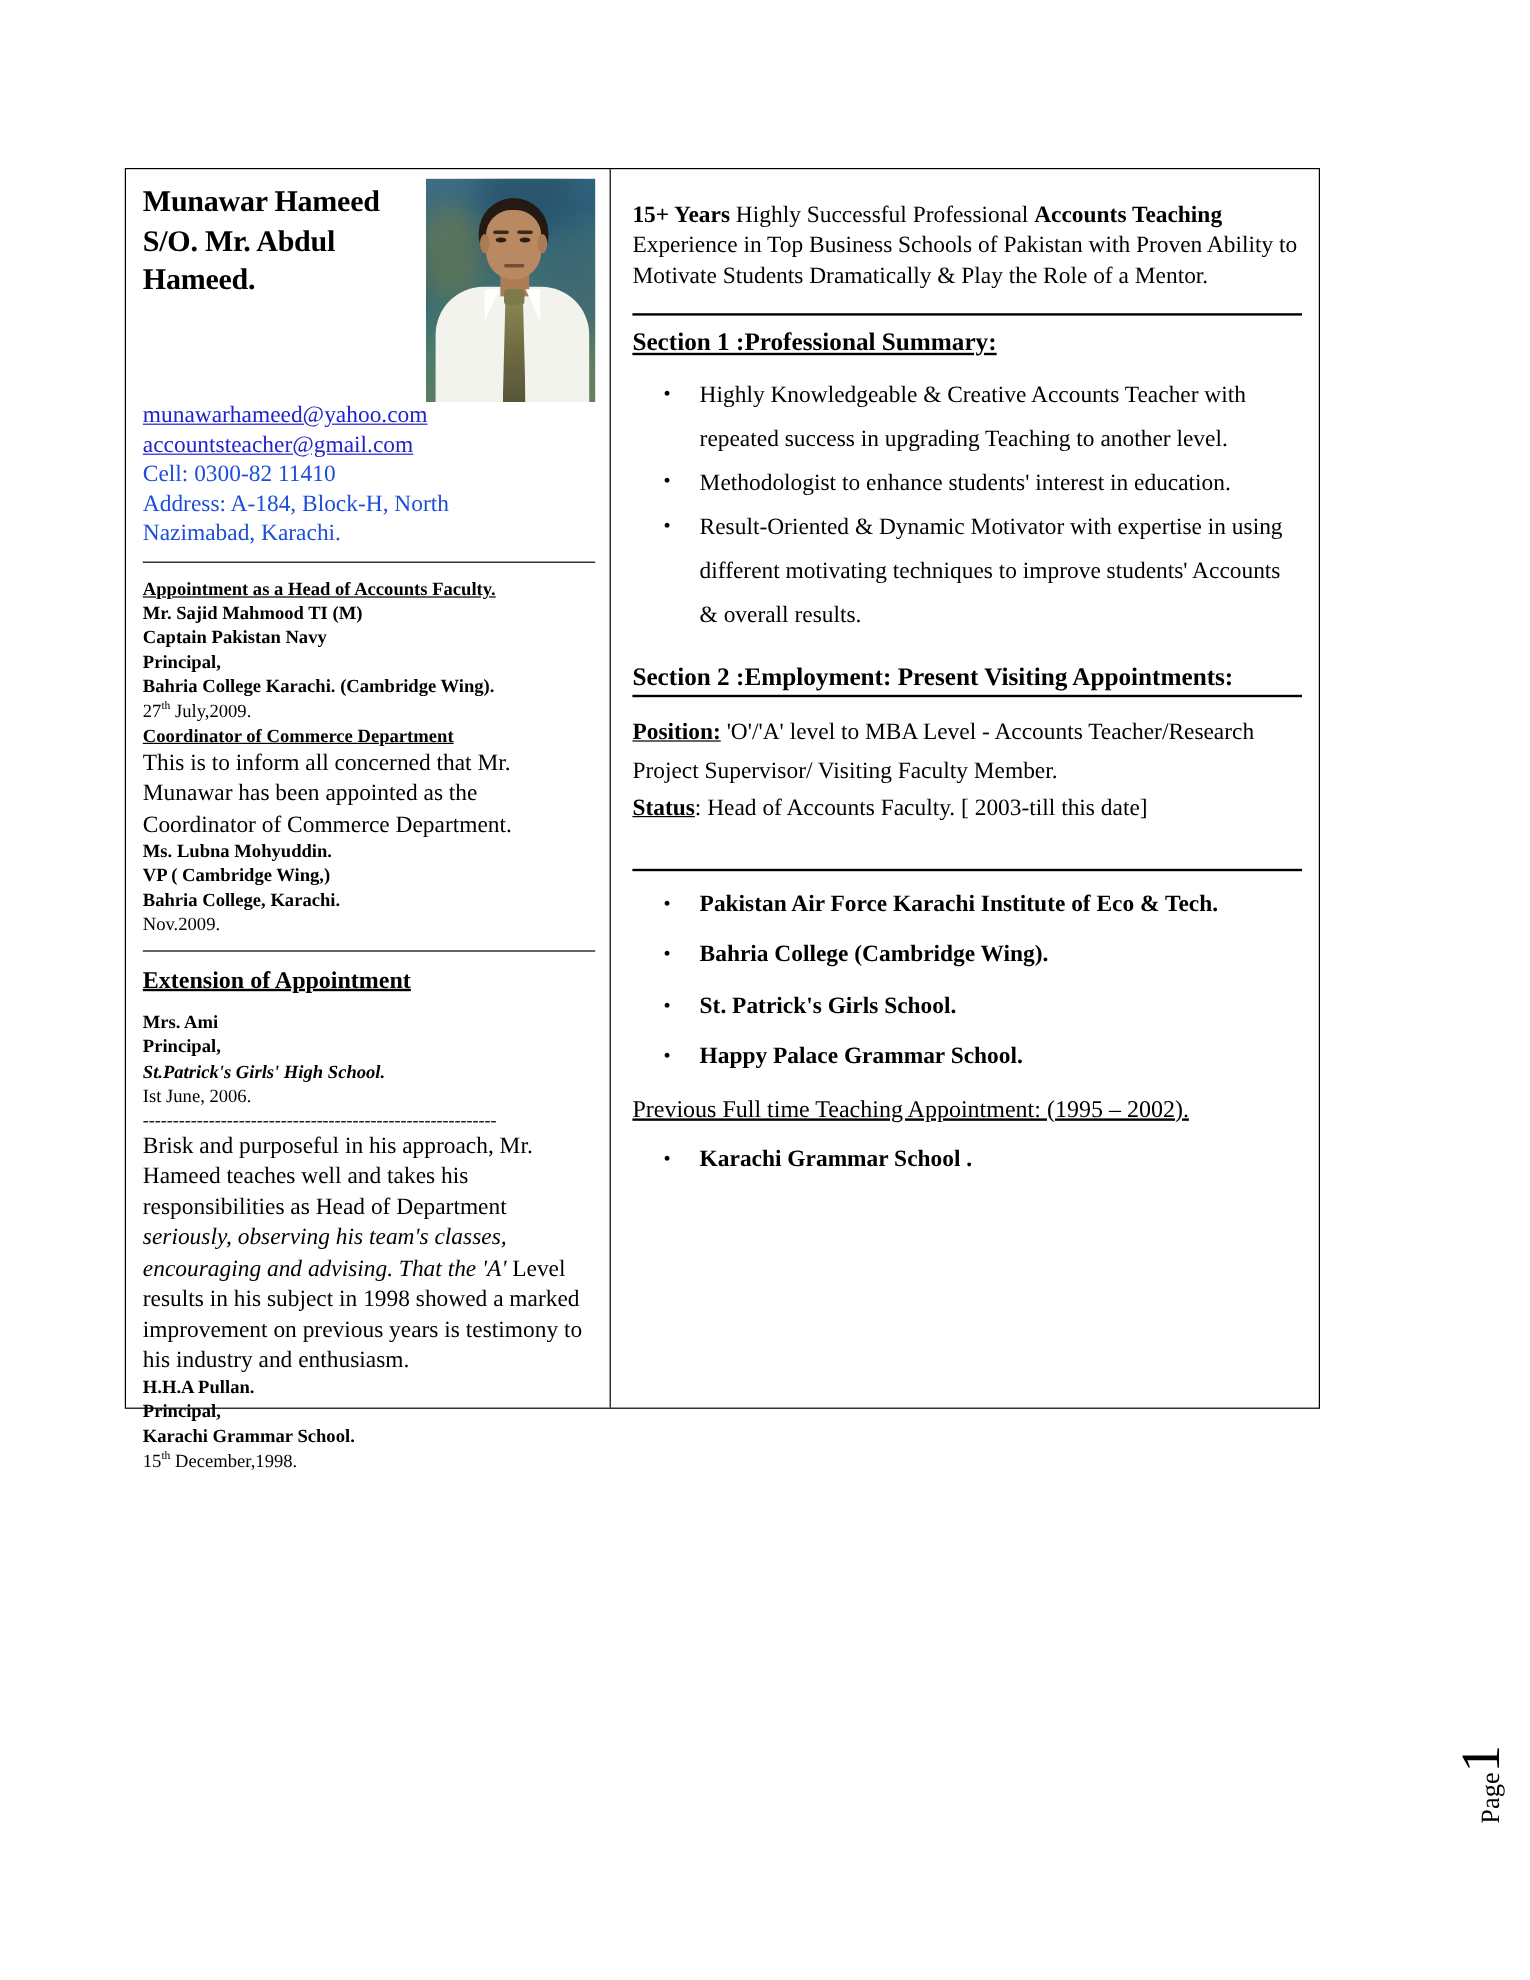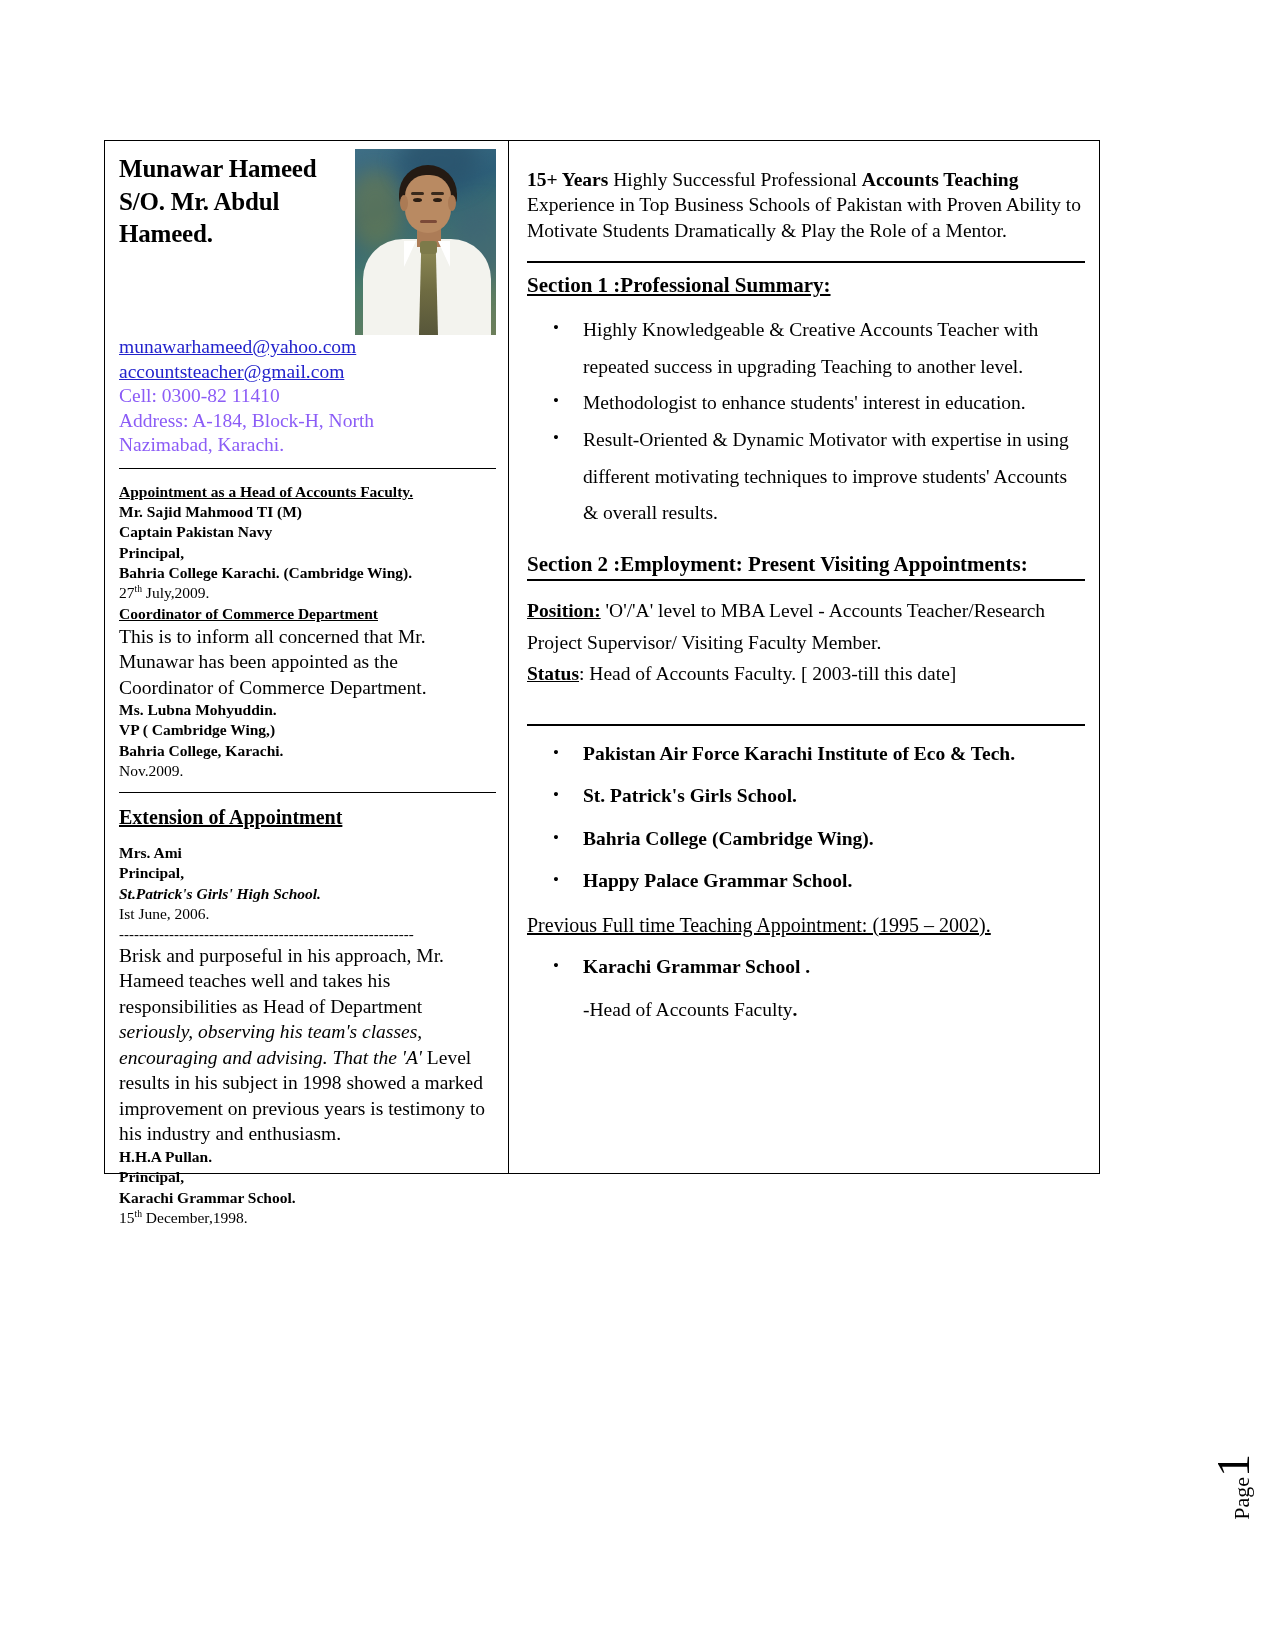--- a/index.html
+++ b/index.html
@@ -158,21 +158,21 @@
   .contact {
     margin-top: 0;
     font-size: 19.5px;
     line-height: 1.26;
   }
   .contact a {
     color: #2222cc;
     text-decoration: underline;
     display: block;
   }
-  .contact .plain { color: #8b5cf6; }
+  .contact .plain { color: #1d4ed8; }
 
   .hr-thin {
     border: none;
     border-top: 1.6px solid #000;
     margin: 10px 0 13px 0;
   }
 
   .lbl-ul {
     font-weight: bold;
     font-size: 15.5px;
@@ -409,32 +409,31 @@
 
       <div style="height:14px"></div>
 
       <div class="pos-line"><u>Position:</u><span> 'O'/'A' level to MBA Level - Accounts Teacher/Research Project Supervisor/ Visiting Faculty Member.</span></div>
       <div class="pos-line"><u>Status</u><span>: Head of Accounts Faculty. [ 2003-till this date]</span></div>
 
       <hr class="rule-heavy" style="margin-top:34px;margin-bottom:18px;">
 
       <ul class="bullets bold-list">
         <li>Pakistan Air Force Karachi Institute of Eco &amp; Tech.</li>
+        <li>Bahria College (Cambridge Wing).</li>
         <li>St. Patrick's Girls School.</li>
-        <li>Bahria College (Cambridge Wing).</li>
         <li>Happy Palace Grammar School.</li>
       </ul>
 
       <span class="prev-appt">Previous Full time Teaching Appointment:    (1995 – 2002).</span>
 
       <ul class="bullets bold-list" style="margin-top:20px;">
         <li>Karachi Grammar School .</li>
       </ul>
 
-      <div class="sub-line"><span>-Head of Accounts Faculty</span><b>.</b></div>
 
     </div>
 
   </div>
 
   <div id="page-number">
     <span>Page</span><span class="pg-num">1</span>
   </div>
 
 </div>

